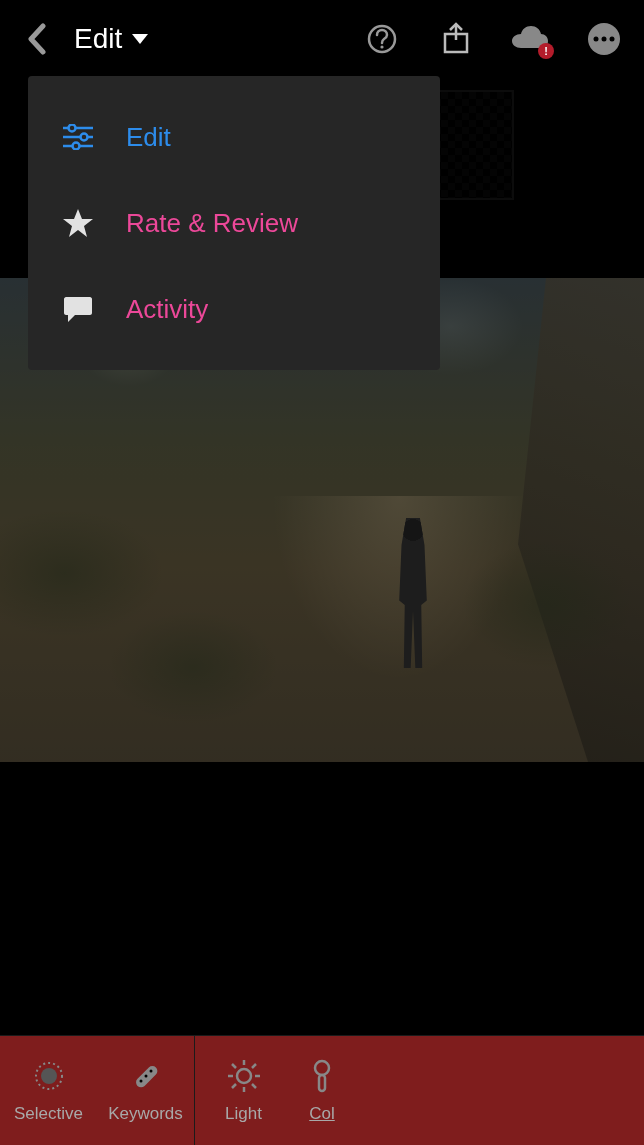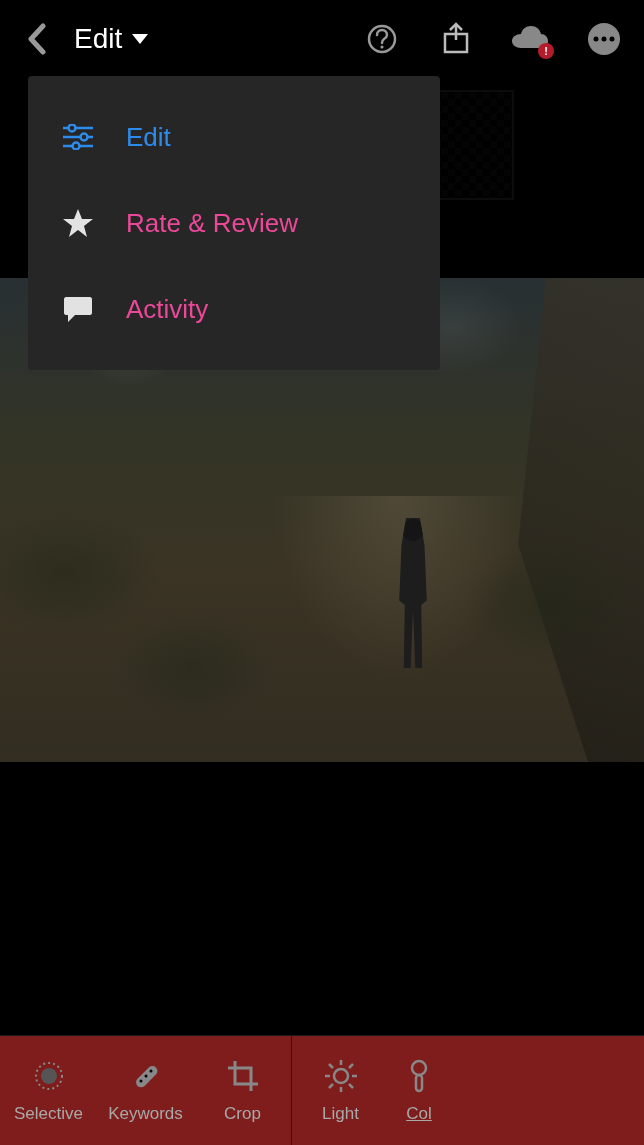--- a/index.html
+++ b/index.html
@@ -278,29 +278,20 @@
   <div class="tool">
     <span class="t-icon">
       <svg width="34" height="34" viewBox="0 0 34 34">
           <rect x="4" y="13" width="26" height="10" rx="5" transform="rotate(-45 17 17)" fill="#888"></rect>
           <circle cx="12" cy="22" r="1.5" fill="#000"></circle>
           <circle cx="17" cy="17" r="1.5" fill="#000"></circle>
           <circle cx="22" cy="12" r="1.5" fill="#000"></circle>
         </svg>
     </span>
     <span>Keywords</span>
-  </div>
-  <div class="tool">
-    <span class="t-icon">
-      <svg width="34" height="34" viewBox="0 0 34 34">
-          <path d="M9 2v23h23" fill="none" stroke="#888" stroke-width="3"></path>
-          <path d="M2 9h23v23" fill="none" stroke="#888" stroke-width="3"></path>
-        </svg>
-    </span>
-    <span>Crop</span>
   </div>
 
   <div class="divider"></div>
 
   <div class="tool">
     <span class="t-icon">
       <svg width="36" height="36" viewBox="0 0 36 36">
           <circle cx="18" cy="18" r="7" fill="none" stroke="#888" stroke-width="2.5"></circle>
           <g stroke="#888" stroke-width="2.5">
             <line x1="18" y1="2" x2="18" y2="7"></line>

